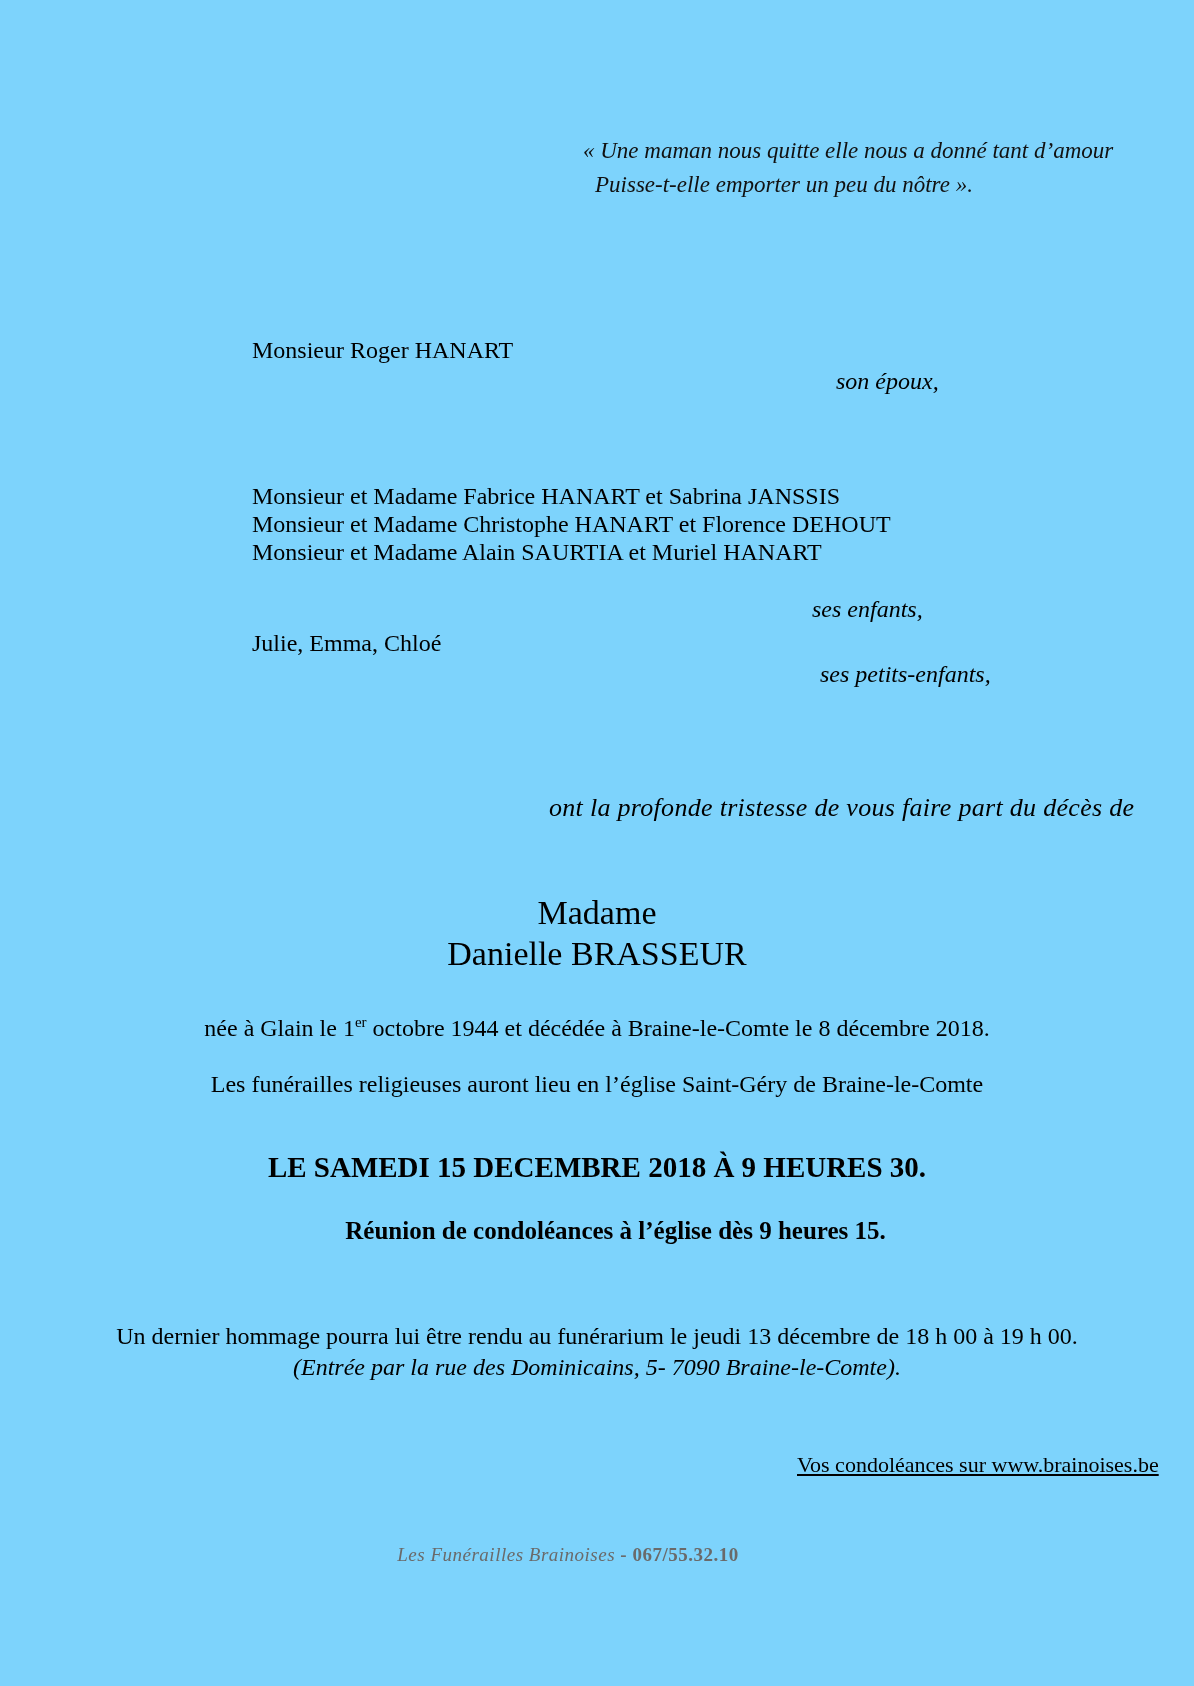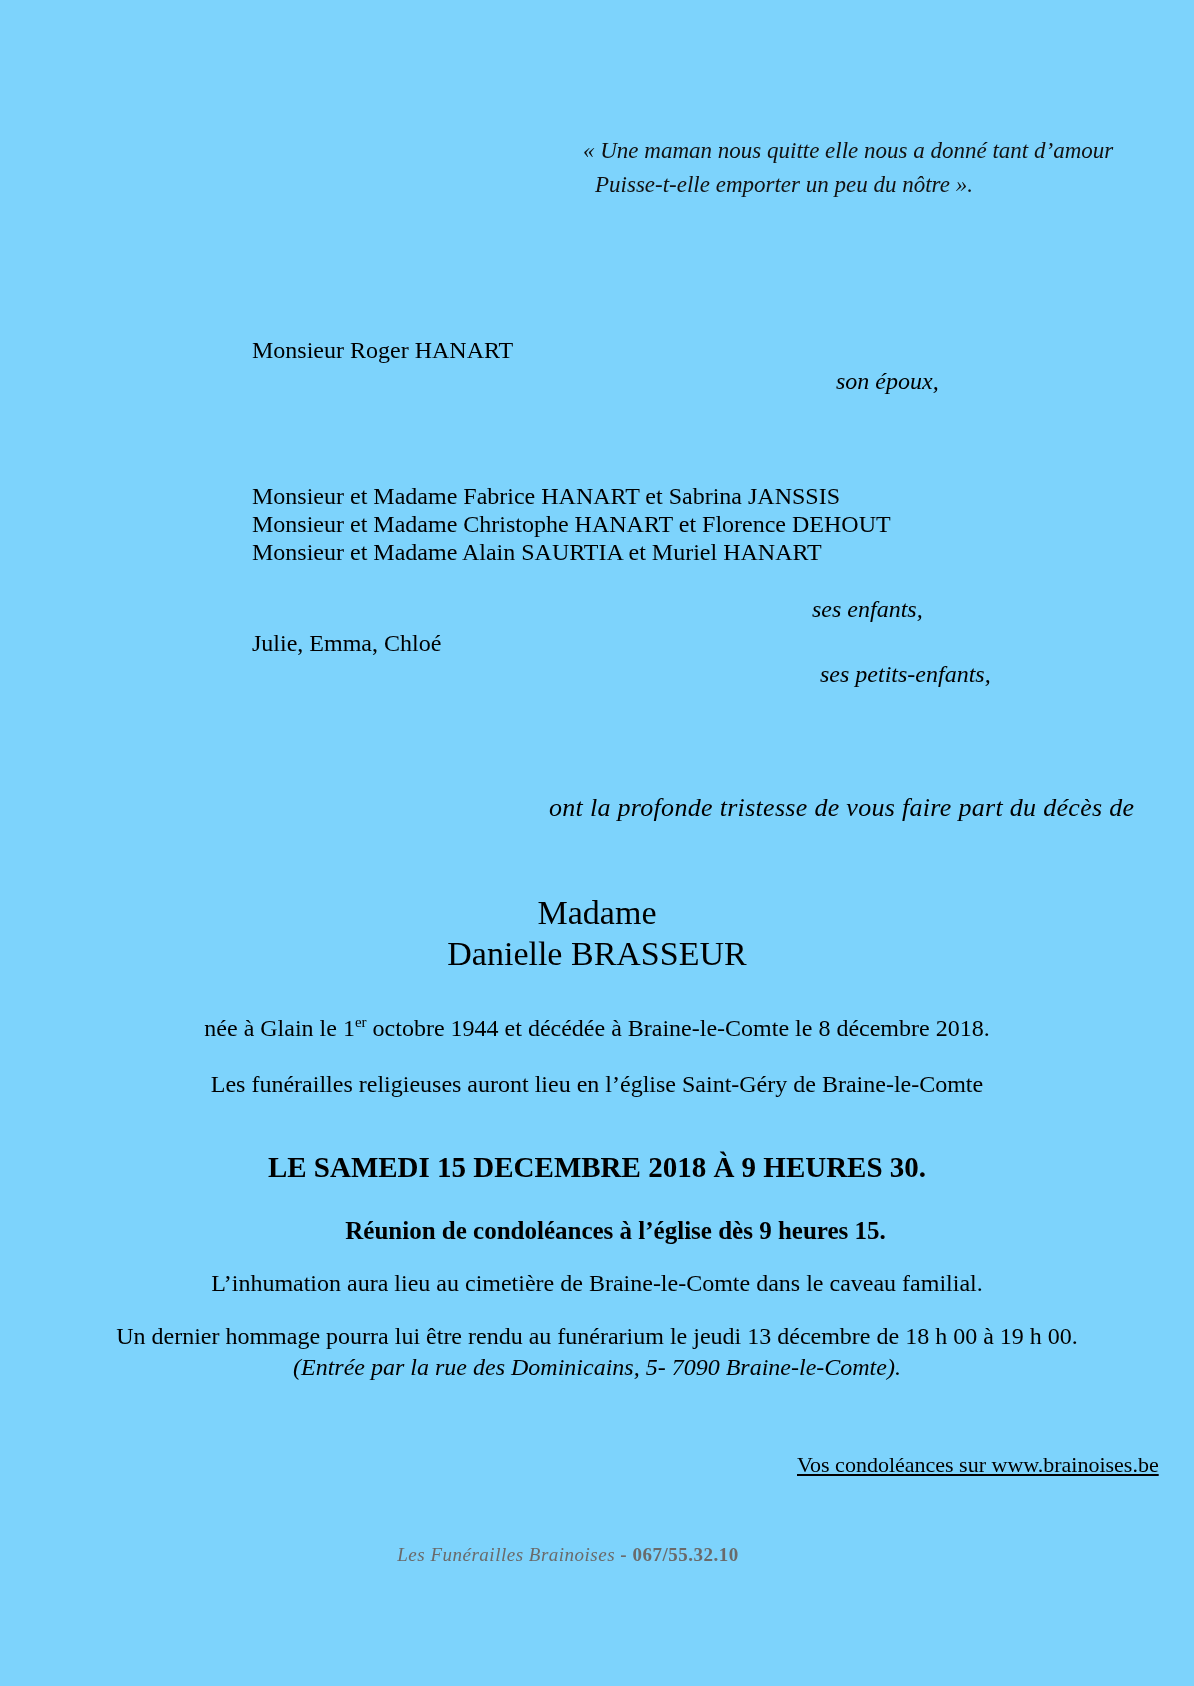--- a/index.html
+++ b/index.html
@@ -116,21 +116,20 @@
   </div>
 
   <div class="abs centered body-text life-dates"><span>née à Glain le 1</span><sup>er</sup><span> octobre 1944 et décédée à Braine-le-Comte le 8 décembre 2018.</span></div>
 
   <div class="abs centered body-text ceremony">Les funérailles religieuses auront lieu en l’église Saint-Géry de Braine-le-Comte</div>
 
   <div class="abs centered ceremony-date">LE SAMEDI 15 DECEMBRE 2018 À 9 HEURES 30.</div>
 
   <div class="abs centered condolence-meeting">Réunion de condoléances à l’église dès 9 heures 15.</div>
 
-  <div class="abs centered body-text burial">L’inhumation aura lieu au cimetière de Braine-le-Comte dans le caveau familial.</div>
 
   <div class="abs centered body-text tribute">Un dernier hommage pourra lui être rendu au funérarium le jeudi 13 décembre de 18 h 00 à 19 h 00.</div>
 
   <div class="abs centered tribute-address">(Entrée par la rue des Dominicains, 5- 7090 Braine-le-Comte).</div>
 
   <div class="abs online-condolences">Vos condoléances sur www.brainoises.be</div>
 
   <div class="abs footer">
     <span class="company">Les Funérailles Brainoises</span>
     <span class="phone">-</span>

